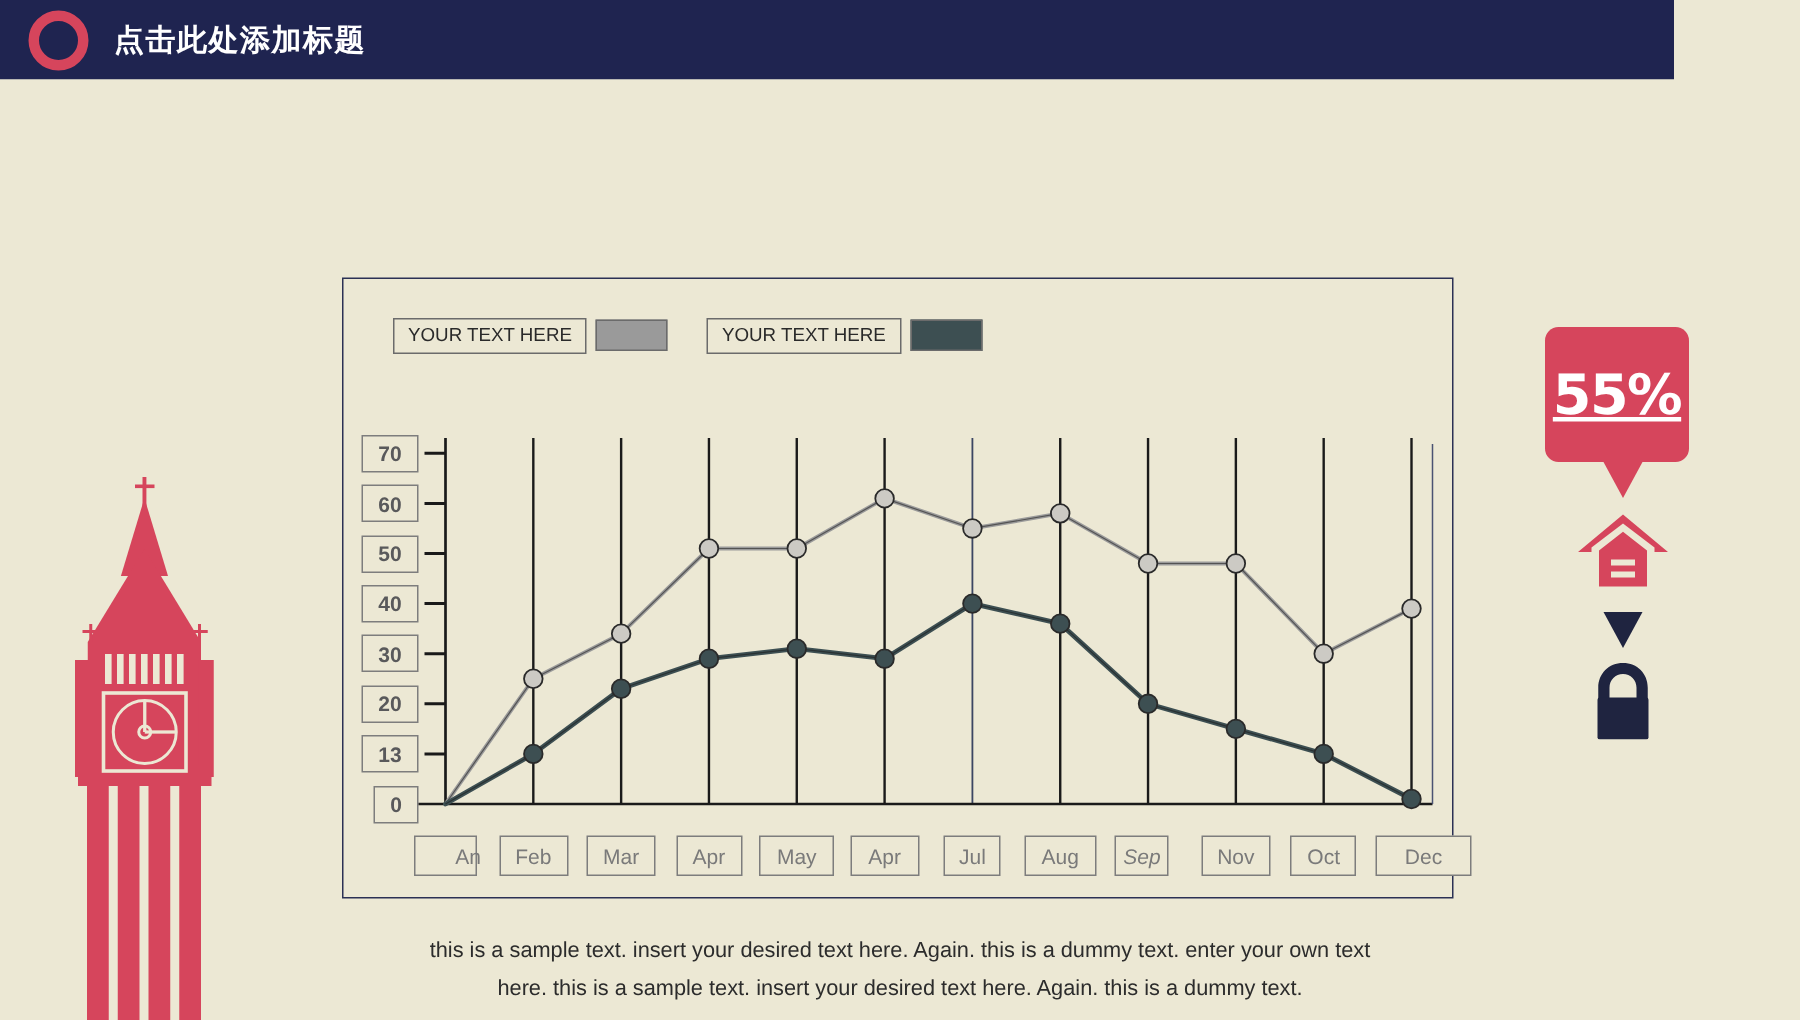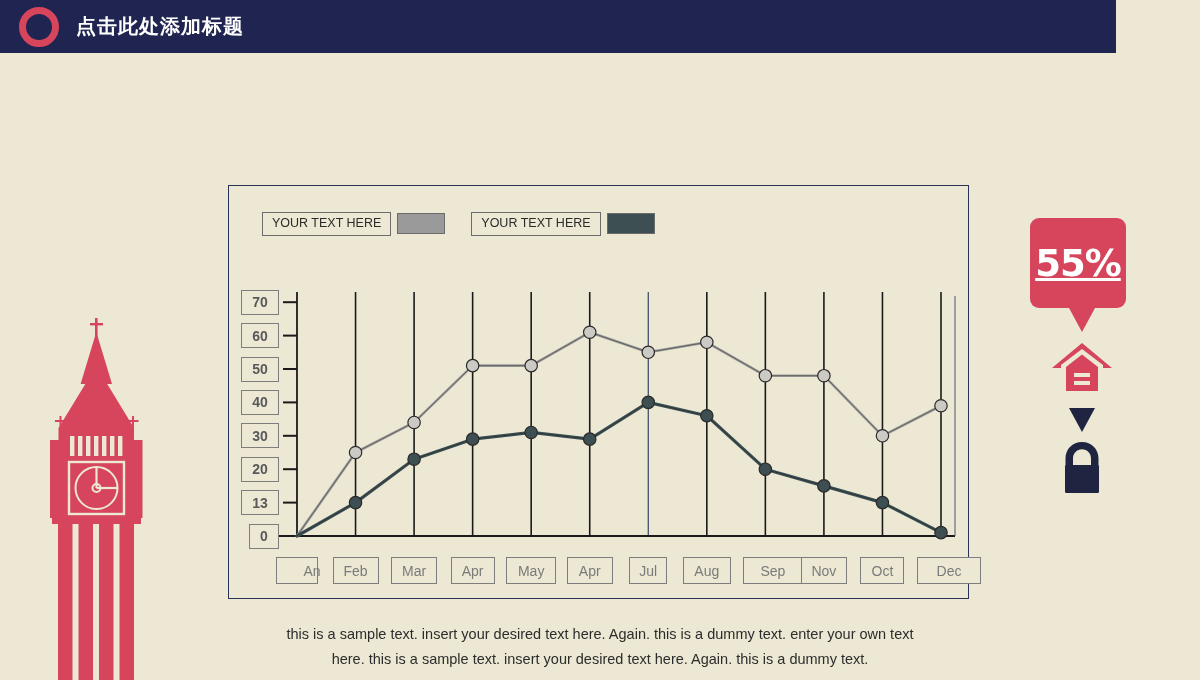--- a/index.html
+++ b/index.html
@@ -232,21 +232,21 @@
 
   <div class="xlabels">
       <div class="xlab" style="width: 42px; left: 47px; padding-left: 30px;">An</div>
       <div class="xlab" style="width: 46px; left: 103.545px;">Feb</div>
       <div class="xlab" style="width: 46px; left: 162.091px;">Mar</div>
       <div class="xlab" style="width: 44px; left: 221.636px;">Apr</div>
       <div class="xlab" style="width: 50px; left: 277.182px;">May</div>
       <div class="xlab" style="width: 46px; left: 337.727px;">Apr</div>
       <div class="xlab" style="width: 38px; left: 400.273px;">Jul</div>
       <div class="xlab" style="width: 48px; left: 453.818px;">Aug</div>
-      <div class="xlab" style="width: 59px; left: 514.364px;">Sep</div>
+      <div class="xlab" style="width: 36px; left: 514.364px; font-style: italic;">Sep</div>
       <div class="xlab" style="width: 46px; left: 571.909px;">Nov</div>
       <div class="xlab" style="width: 44px; left: 631.455px;">Oct</div>
       <div class="xlab" style="width: 64px; left: 688px;">Dec</div>
     </div>
 </div>
 
 <div class="caption">
   <div>this is a sample text. insert your desired text here. Again. this is a dummy text. enter your own text</div>
   <div>here. this is a sample text. insert your desired text here. Again. this is a dummy text.</div>
 </div>

